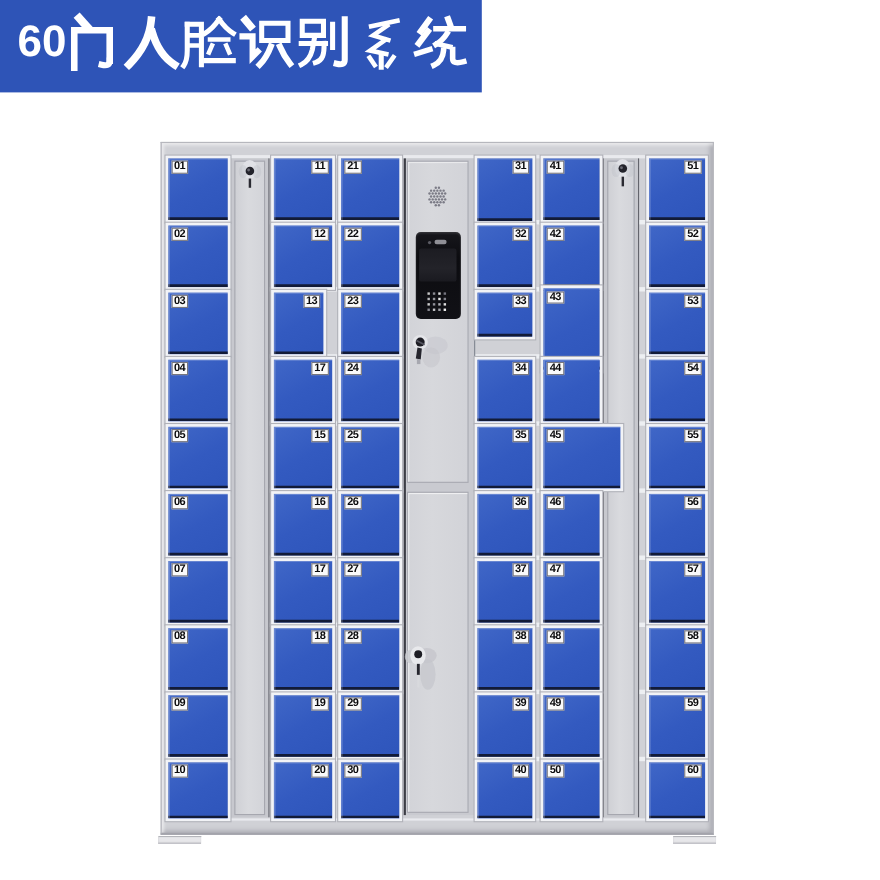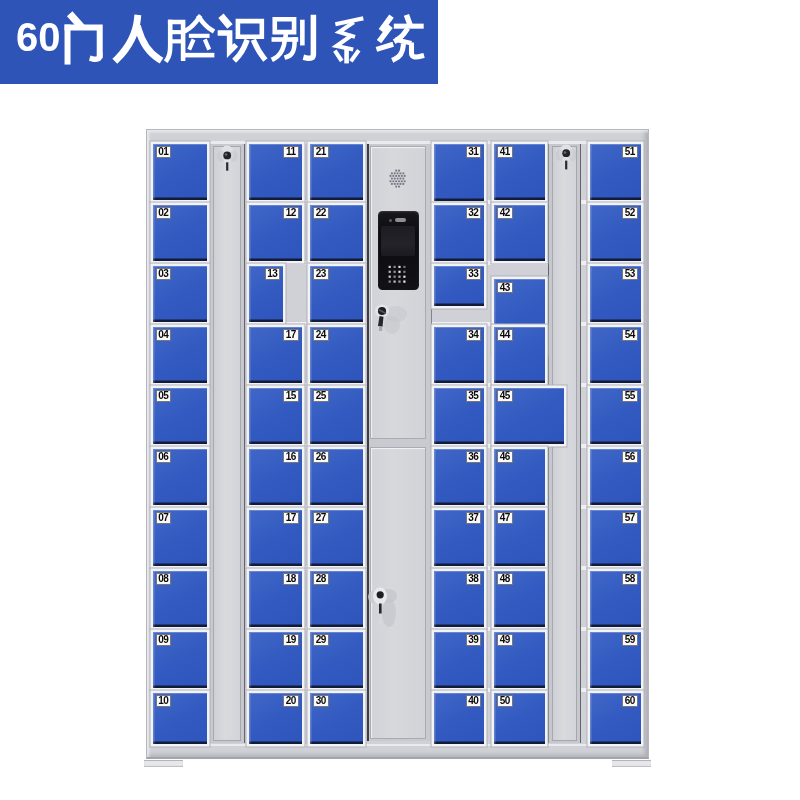--- a/index.html
+++ b/index.html
@@ -259,21 +259,21 @@
   </div>
 
 <div class="door" style="left:249.0px;top:143.6px;width:52.5px;height:56.5px">
     <b class="n pr">11</b>
   </div>
 
 <div class="door" style="left:249.0px;top:204.6px;width:52.5px;height:56.5px">
     <b class="n pr">12</b>
   </div>
 
-<div class="door" style="left:249.0px;top:265.6px;width:34px;height:56.5px">
+<div class="door" style="left:249.0px;top:265.6px;width:45px;height:56.5px">
     <b class="n pr">13</b>
   </div>
 
 <div class="door" style="left:249.0px;top:326.6px;width:52.5px;height:56.5px">
     <b class="n pr">17</b>
   </div>
 
 <div class="door" style="left:249.0px;top:387.6px;width:52.5px;height:56.5px">
     <b class="n pr">15</b>
   </div>
@@ -379,21 +379,21 @@
   </div>
 
 <div class="door" style="left:494.0px;top:143.6px;width:51.0px;height:56.5px">
     <b class="n pl">41</b>
   </div>
 
 <div class="door" style="left:494.0px;top:204.6px;width:51.0px;height:56.5px">
     <b class="n pl">42</b>
   </div>
 
-<div class="door" style="left:494.0px;top:279px;width:51.0px;height:74px">
+<div class="door" style="left:494.0px;top:262px;width:51.0px;height:74px">
     <b class="n pl">43</b>
   </div>
 
 <div class="door" style="left:494.0px;top:326.6px;width:51.0px;height:56.5px">
     <b class="n pl">44</b>
   </div>
 
 <div class="door" style="left:494.0px;top:387.6px;width:70px;height:56.5px">
     <b class="n pl">45</b>
   </div>

